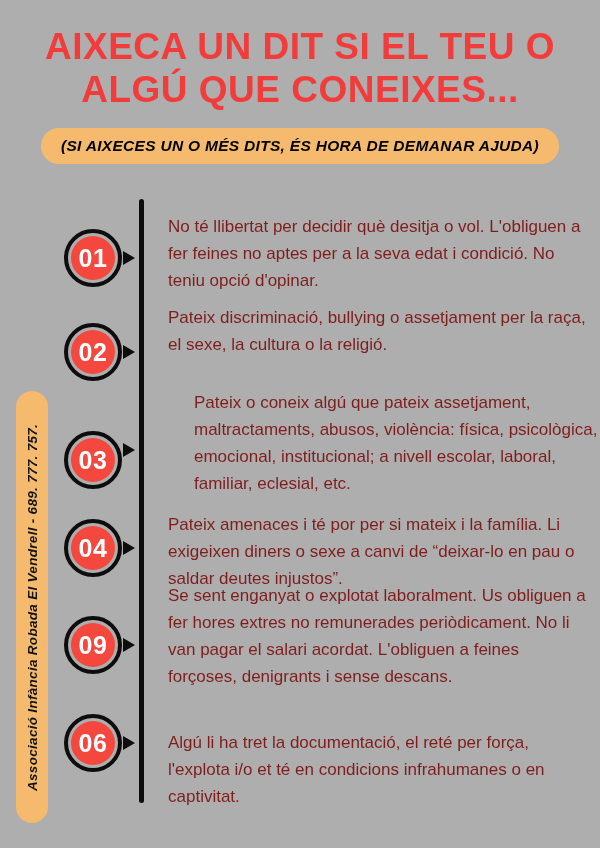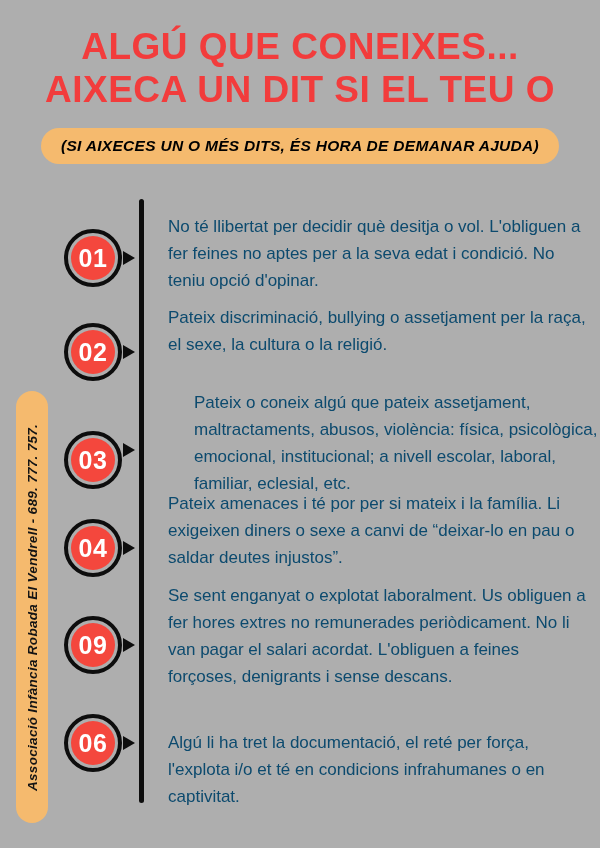--- a/index.html
+++ b/index.html
@@ -106,43 +106,43 @@
     height: 0;
     border-top: 7px solid transparent;
     border-bottom: 7px solid transparent;
     border-left: 12px solid #0d0d0d;
   }
 
   .item-text {
     position: absolute;
     left: 168px;
     width: 424px;
-    color: #0c4a6e;
+    color: #7f1d1d;
     font-size: 17px;
     line-height: 27px;
     font-weight: 400;
   }
 
   
   #c1 { top: 229px; } #a1 { top: 251px; } #t1 { top: 213px; }
   #c2 { top: 323px; } #a2 { top: 345px; } #t2 { top: 304px; }
   #c3 { top: 431px; } #a3 { top: 443px; } #t3 { top: 389px; margin-left: 26px; }
-  #c4 { top: 519px; } #a4 { top: 541px; } #t4 { top: 490px; }
+  #c4 { top: 519px; } #a4 { top: 541px; } #t4 { top: 511px; }
   #c5 { top: 616px; } #a5 { top: 638px; } #t5 { top: 582px; }
   #c6 { top: 714px; } #a6 { top: 736px; } #t6 { top: 729px; }
 </style>
 </head>
 <body>
 
 <div class="poster">
 
   <div class="header">
     <h1 class="title">
+      <span class="line">AIXECA UN DIT SI EL TEU O</span>
       <span class="line">ALGÚ QUE CONEIXES...</span>
-      <span class="line">AIXECA UN DIT SI EL TEU O</span>
     </h1>
     <div class="subtitle-pill">(SI AIXECES UN O MÉS DITS, ÉS HORA DE DEMANAR AJUDA)</div>
   </div>
 
   <div class="side-ribbon">Associació Infància Robada El Vendrell  -  689. 777. 757.</div>
 
   <div class="timeline-line"></div>
 
   <div class="num-circle" id="c1">
     <div class="disc">

